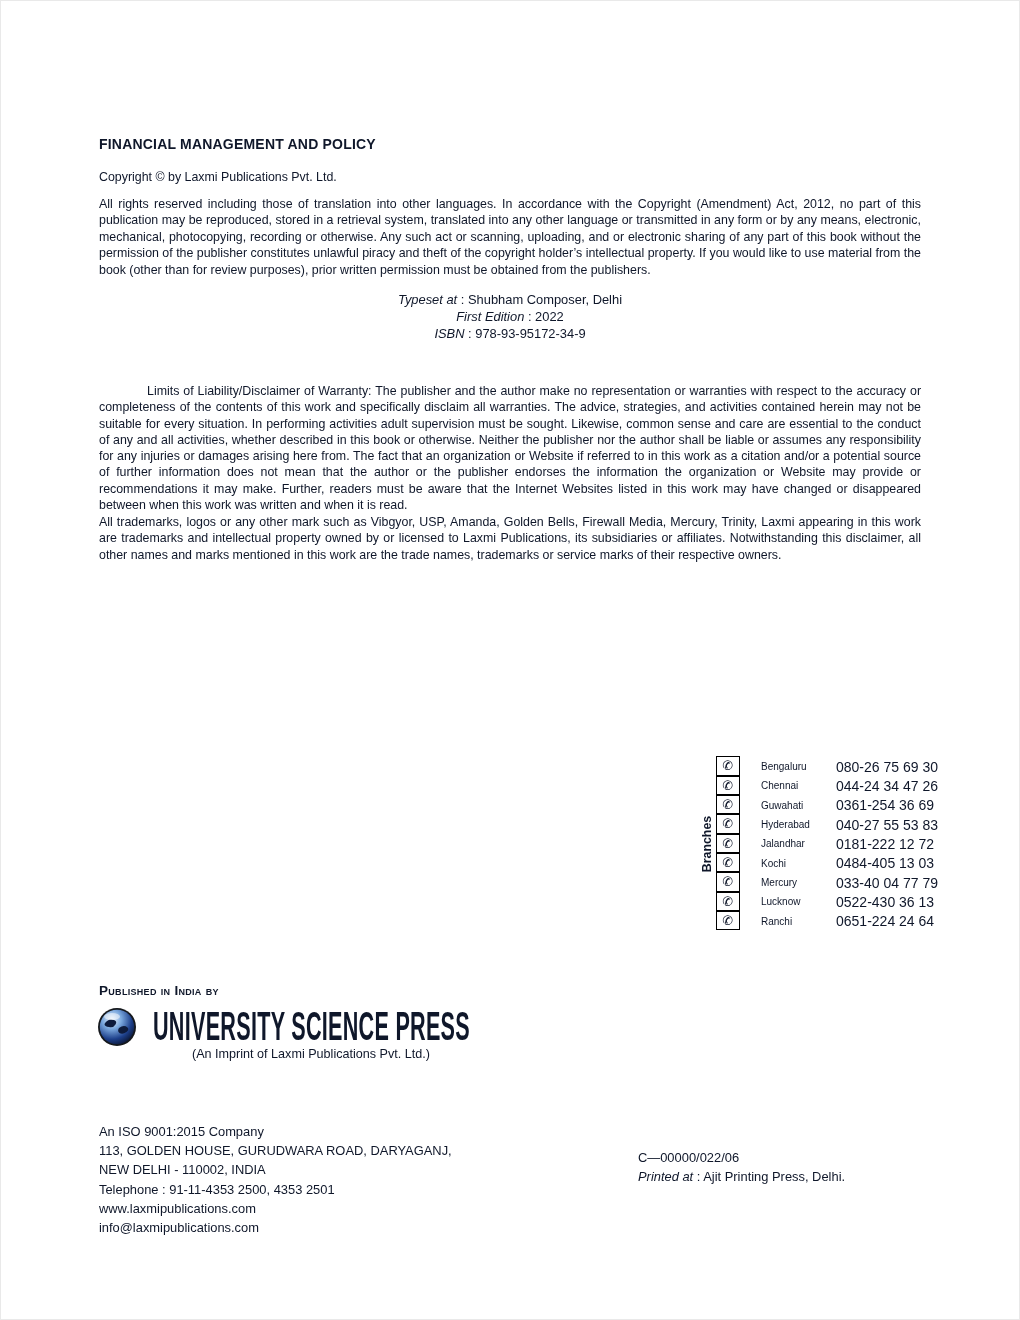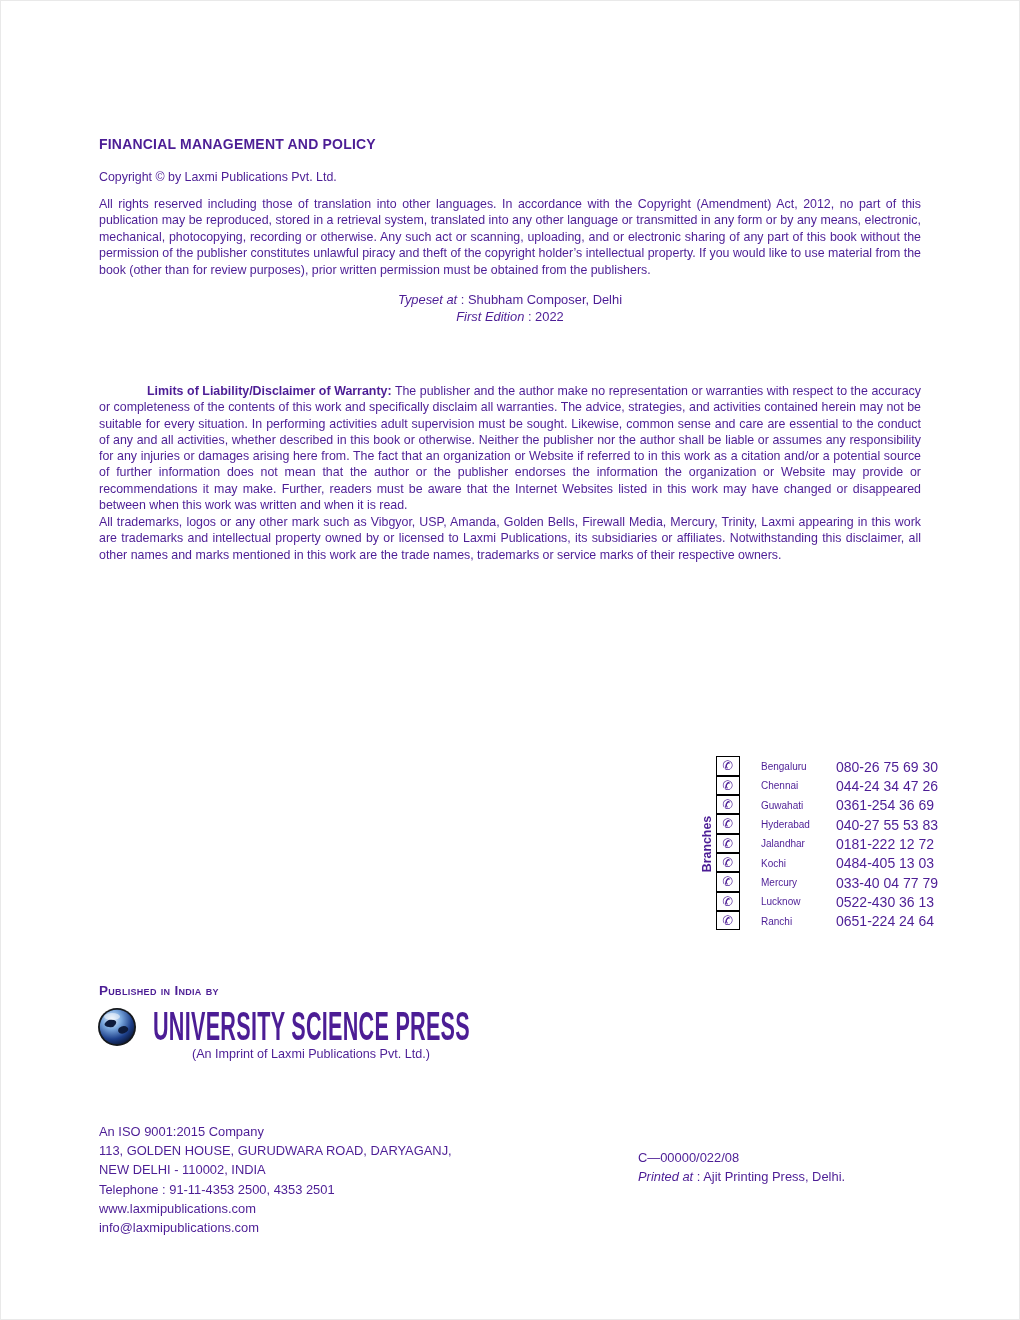--- a/index.html
+++ b/index.html
@@ -1,29 +1,29 @@
 <!DOCTYPE html>
 <html><head>
 <meta charset="utf-8">
 <style>
   html,body{margin:0;padding:0;background:#fff;}
   .page{
     position:relative;width:1020px;height:1320px;background:#ffffff;
-    font-family:"Liberation Sans",sans-serif;color:#4c1d95;overflow:hidden;
+    font-family:"Liberation Sans",sans-serif;color:#0f172a;overflow:hidden;
     box-shadow:inset 0 0 0 1px #e9e9e9;
   }
   .abs{position:absolute;}
   .book-title{left:99px;top:136px;font-size:14px;font-weight:700;letter-spacing:.2px;}
   .copyright-line{left:99px;top:170px;font-size:12.4px;}
   .para{left:99px;width:822px;font-size:12.4px;line-height:16.4px;text-align:justify;}
   .rights-para{top:188px;margin-top:8px;}
   .print-block{left:99px;top:291px;width:822px;text-align:center;font-size:12.9px;line-height:17px;}
   .limits-para{top:383px;line-height:16.25px;}
   .trademarks-para{top:514px;line-height:16.25px;}
-  .bold{font-weight:700;padding-left:48px;}
+  .bold{font-weight:400;padding-left:48px;}
   .ital{font-style:italic;}
   
   .branches{left:716px;top:757px;}
   .branches-label{
     position:absolute;left:-53px;top:calc(50% - 8px);width:90px;height:16px;
     transform:rotate(-90deg);text-align:center;font-size:12.4px;font-weight:700;
   }
   .branch-row{display:flex;align-items:center;height:19.33px;}
   .branch-icon-cell{
     width:24px;height:100%;box-sizing:border-box;border:1.6px solid #000;margin-top:-1.6px;
@@ -52,20 +52,21 @@
 
   <div class="abs book-title">FINANCIAL MANAGEMENT AND POLICY</div>
 
   <div class="abs copyright-line">Copyright © by Laxmi Publications Pvt. Ltd.</div>
 
   <div class="abs para rights-para">All rights reserved including those of translation into other languages. In accordance with the Copyright (Amendment) Act, 2012, no part of this publication may be reproduced, stored in a retrieval system, translated into any other language or transmitted in any form or by any means, electronic, mechanical, photocopying, recording or otherwise. Any such act or scanning, uploading, and or electronic sharing of any part of this book without the permission of the publisher constitutes unlawful piracy and theft of the copyright holder’s intellectual property. If you would like to use material from the book (other than for review purposes), prior written permission must be obtained from the publishers.</div>
 
   <div class="abs print-block">
     <div><i class="ital">Typeset at</i> <span>: Shubham Composer, Delhi</span></div>
     <div><i class="ital">First Edition</i> <span>: 2022</span></div>
+    <div><i class="ital">ISBN</i> <span>: 978-93-95172-34-9</span></div>
   </div>
 
   <div class="abs para limits-para">
     <span class="bold">Limits of Liability/Disclaimer of Warranty:</span>
     <span>The publisher and the author make no representation or warranties with respect to the accuracy or completeness of the contents of this work and specifically disclaim all warranties. The advice, strategies, and activities contained herein may not be suitable for every situation. In performing activities adult supervision must be sought. Likewise, common sense and care are essential to the conduct of any and all activities, whether described in this book or otherwise. Neither the publisher nor the author shall be liable or assumes any responsibility for any injuries or damages arising here from. The fact that an organization or Website if referred to in this work as a citation and/or a potential source of further information does not mean that the author or the publisher endorses the information the organization or Website may provide or recommendations it may make. Further, readers must be aware that the Internet Websites listed in this work may have changed or disappeared between when this work was written and when it is read.</span>
   </div>
 
   <div class="abs para trademarks-para">All trademarks, logos or any other mark such as Vibgyor, USP, Amanda, Golden Bells, Firewall Media, Mercury, Trinity, Laxmi appearing in this work are trademarks and intellectual property owned by or licensed to Laxmi Publications, its subsidiaries or affiliates. Notwithstanding this disclaimer, all other names and marks mentioned in this work are the trade names, trademarks or service marks of their respective owners.</div>
 
   <div class="abs branches">
@@ -165,17 +166,17 @@
   <div class="abs address-block">
     <div>An ISO 9001:2015 Company</div>
     <div>113, GOLDEN HOUSE, GURUDWARA ROAD, DARYAGANJ,</div>
     <div>NEW DELHI - 110002, INDIA</div>
     <div>Telephone : 91-11-4353 2500, 4353 2501</div>
     <div>www.laxmipublications.com</div>
     <div>info@laxmipublications.com</div>
   </div>
 
   <div class="abs print-info">
-    <div>C—00000/022/08</div>
+    <div>C—00000/022/06</div>
     <div><i class="ital">Printed at</i> <span>: Ajit Printing Press, Delhi.</span></div>
   </div>
 
 </div>
 
 </body></html>

